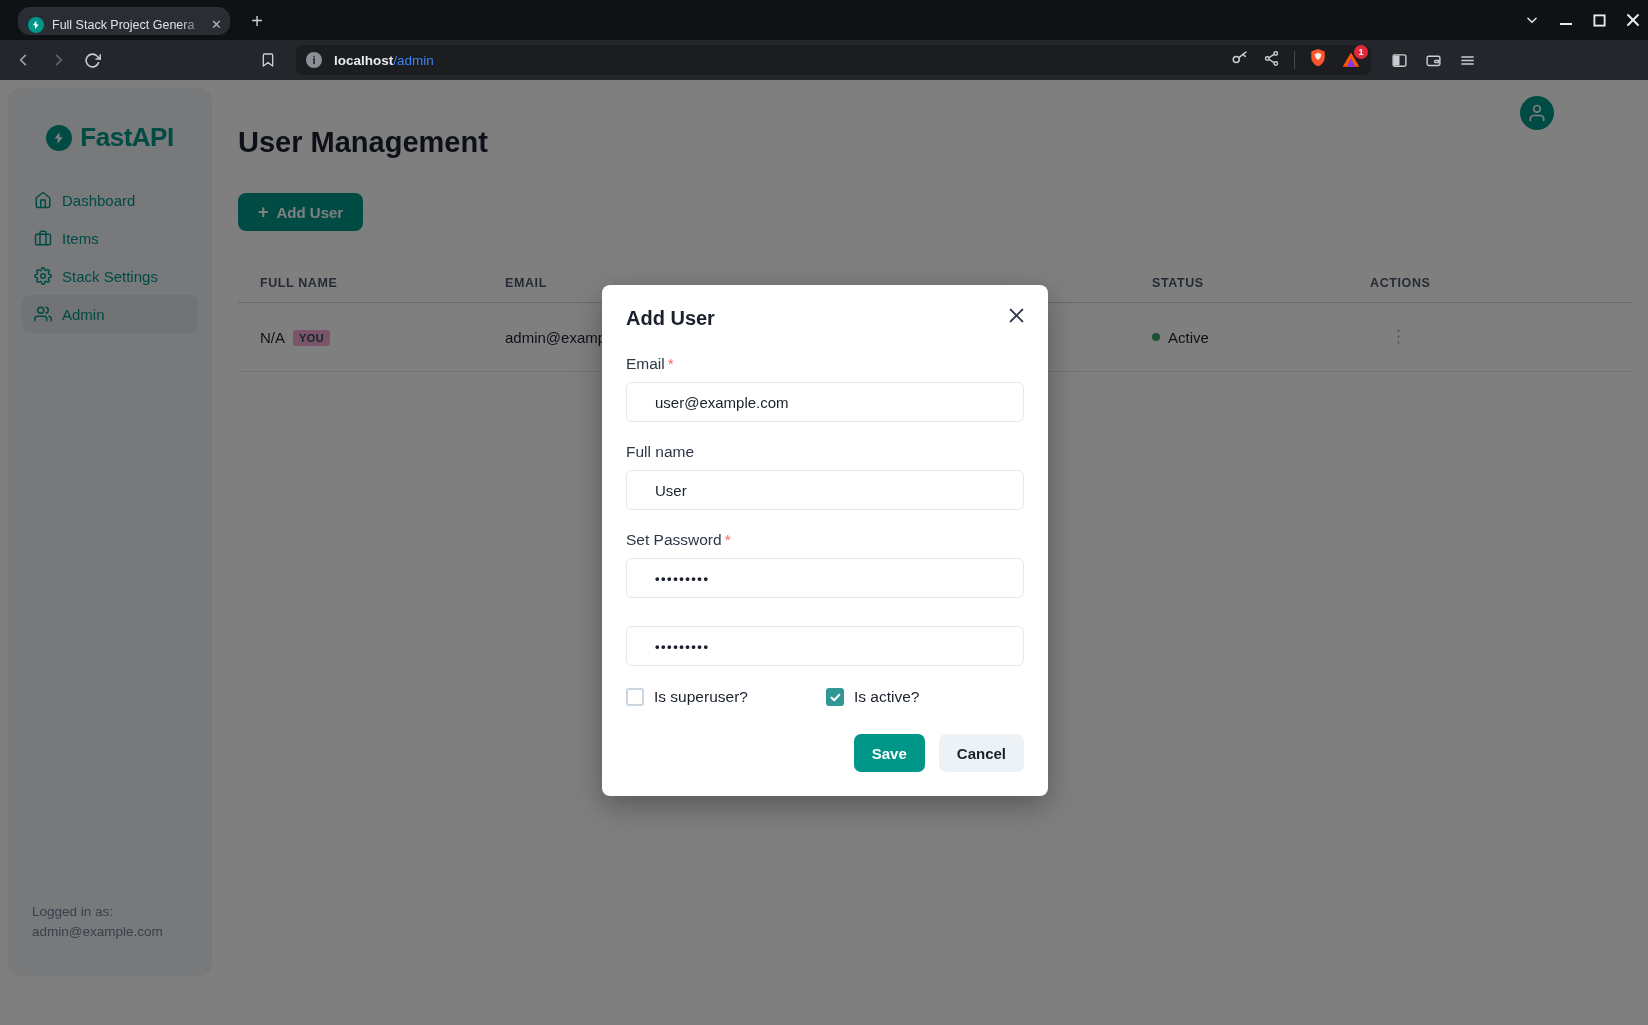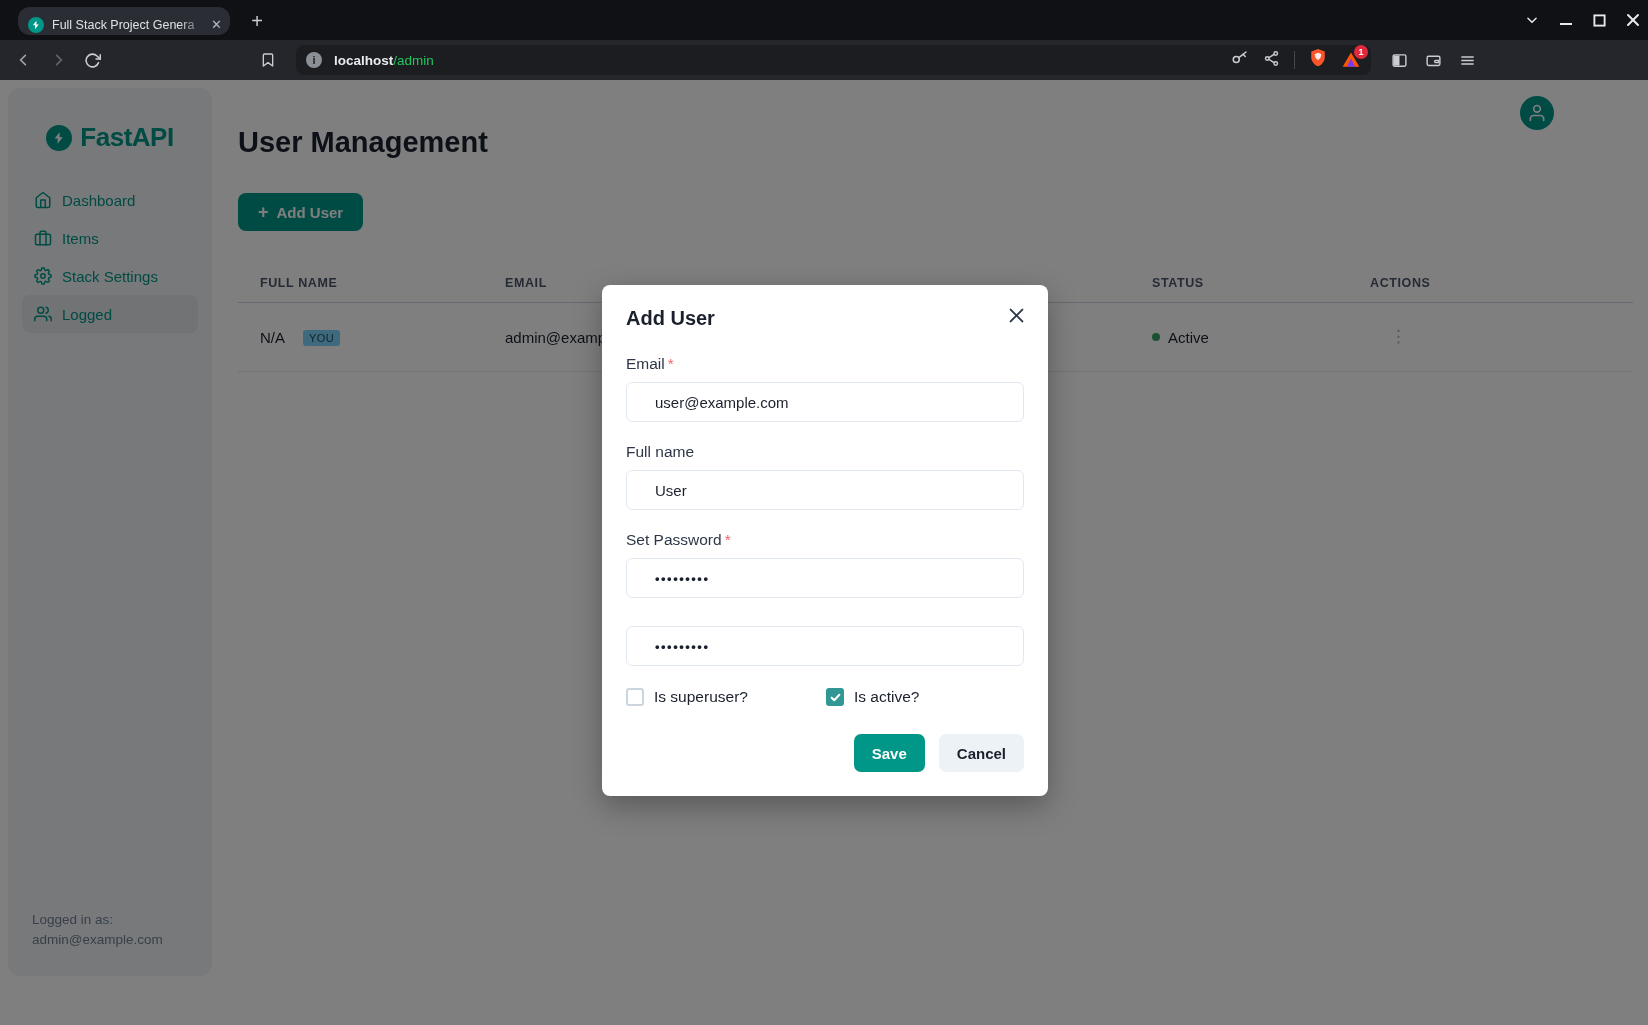--- a/index.html
+++ b/index.html
@@ -26,21 +26,21 @@
   .toolbar { height:40px; background:#24262b; display:flex; align-items:center; padding:0 10px; gap:6px; }
   .tb-icon { width:28px; height:28px; display:flex; align-items:center; justify-content:center; color:#c9cdd2; }
   .tb-icon.disabled { color:#62666c; }
   .bookmark-wrap { margin-left:142px; }
   .urlbar { flex:1; height:30px; background:#1b1d21; border-radius:8px; display:flex; align-items:center;
             padding:0 10px; margin:0 8px; max-width:1075px; }
   .info-circle { width:16px; height:16px; border-radius:50%; background:#8b9096; color:#1b1d21;
                  font-size:11px; font-weight:bold; display:flex; align-items:center; justify-content:center; }
   .url-text { font-size:13.5px; margin-left:12px; flex:1; white-space:nowrap; overflow:hidden; }
   .url-host { color:#e8eaed; font-weight:bold; }
-  .url-path { color:#22c55e; }
+  .url-path { color:#3b82f6; }
   .url-actions { display:flex; align-items:center; gap:14px; }
   .vsep { width:1px; height:18px; background:#45494f; }
   .rewards { position:relative; width:20px; height:20px; }
   .rw-badge { position:absolute; top:-5px; right:-7px; min-width:14px; height:14px; border-radius:7px;
               background:#e0293c; color:#fff; font-size:9px; font-weight:bold; display:flex;
               align-items:center; justify-content:center; padding:0 3px; }
 
   
   .viewport { position:relative; height:945px; background:#fff; overflow:hidden; }
 
@@ -48,36 +48,36 @@
              border-radius:12px; }
   .logo { display:flex; align-items:center; justify-content:center; gap:8px; margin-top:34px; color:#009688; }
   .logo-circle { width:26px; height:26px; border-radius:50%; background:#009688; display:flex;
                  align-items:center; justify-content:center; }
   .logo-text { font-size:26px; font-weight:bold; letter-spacing:-0.5px; }
   .nav { margin-top:28px; }
   .nav-item { height:38px; margin:0 14px; border-radius:8px; display:flex; align-items:center;
               padding-left:12px; gap:10px; color:#009688; font-size:15px; }
   .nav-item.active { background:#e2e6eb; }
   .nav-item svg { flex:0 0 18px; }
-  .sidebar-footer { position:absolute; left:24px; bottom:26px; color:#718096; font-size:13.5px; line-height:20px; }
+  .sidebar-footer { position:absolute; left:24px; bottom:34px; color:#718096; font-size:13.5px; line-height:20px; }
 
   .main { position:absolute; left:238px; top:0; right:0; bottom:0; }
   .page-title { margin-top:46px; font-size:29px; font-weight:bold; color:#1a202c; }
   .add-user-btn { margin-top:34px; height:38px; background:#009688; border:none; border-radius:8px;
                   color:#fff; font-weight:bold; font-size:15px; padding:0 20px; display:inline-flex;
                   align-items:center; gap:8px; font-family:inherit; }
   .add-plus { font-size:18px; font-weight:bold; line-height:1; }
 
   .table { margin-top:32px; width:1395px; }
   .t-head, .t-row { display:grid; grid-template-columns:245px 647px 218px auto; padding-left:22px; align-items:center; }
   .t-head { height:40px; border-bottom:1px solid #cbd5e0; }
   .th { font-size:12.5px; font-weight:bold; color:#4a5568; letter-spacing:0.6px; }
   .t-row { height:69px; border-bottom:1px solid #e2e8f0; font-size:15px; color:#1a202c; }
-  .you-badge { display:inline-block; margin-left:18px; background:#7dd3fc; color:#234e52; font-size:11px;
-               font-weight:normal; padding:2px 6px; border-radius:3px; letter-spacing:0.4px; vertical-align:1px; }
+  .you-badge { display:inline-block; margin-left:8px; background:#f9a8d4; color:#234e52; font-size:11px;
+               font-weight:bold; padding:2px 6px; border-radius:3px; letter-spacing:0.4px; vertical-align:1px; }
   .status-cell { display:flex; align-items:center; gap:8px; }
   .status-dot { width:8px; height:8px; border-radius:50%; background:#38a169; }
   .row-menu { color:#a0aec0; font-size:17px; letter-spacing:0; padding-left:20px; line-height:0.55; }
   .avatar { position:absolute; top:16px; right:94px; width:34px; height:34px; border-radius:50%;
             background:#009688; display:flex; align-items:center; justify-content:center; }
 
   .overlay { position:absolute; inset:0; background:rgba(0,0,0,0.5); }
 
   
   .modal { position:absolute; left:602px; top:205px; width:446px; background:#fff; border-radius:8px;
@@ -258,21 +258,21 @@
             </svg>
           <span>Stack Settings</span>
         </div>
         <div class="nav-item active">
           <svg width="18" height="18" viewBox="0 0 24 24" fill="none" stroke="#009688" stroke-width="2" stroke-linecap="round" stroke-linejoin="round">
               <path d="M17 21v-2a4 4 0 0 0-4-4H5a4 4 0 0 0-4 4v2"></path>
               <circle cx="9" cy="7" r="4"></circle>
               <path d="M23 21v-2a4 4 0 0 0-3-3.87"></path>
               <path d="M16 3.13a4 4 0 0 1 0 7.75"></path>
             </svg>
-          <span>Logged</span>
+          <span>Admin</span>
         </div>
       </div>
       <div class="sidebar-footer">
         <div>Logged in as:</div>
         <div>admin@example.com</div>
       </div>
     </div>
 
     <div class="main">
       <h1 class="page-title">User Management</h1>

